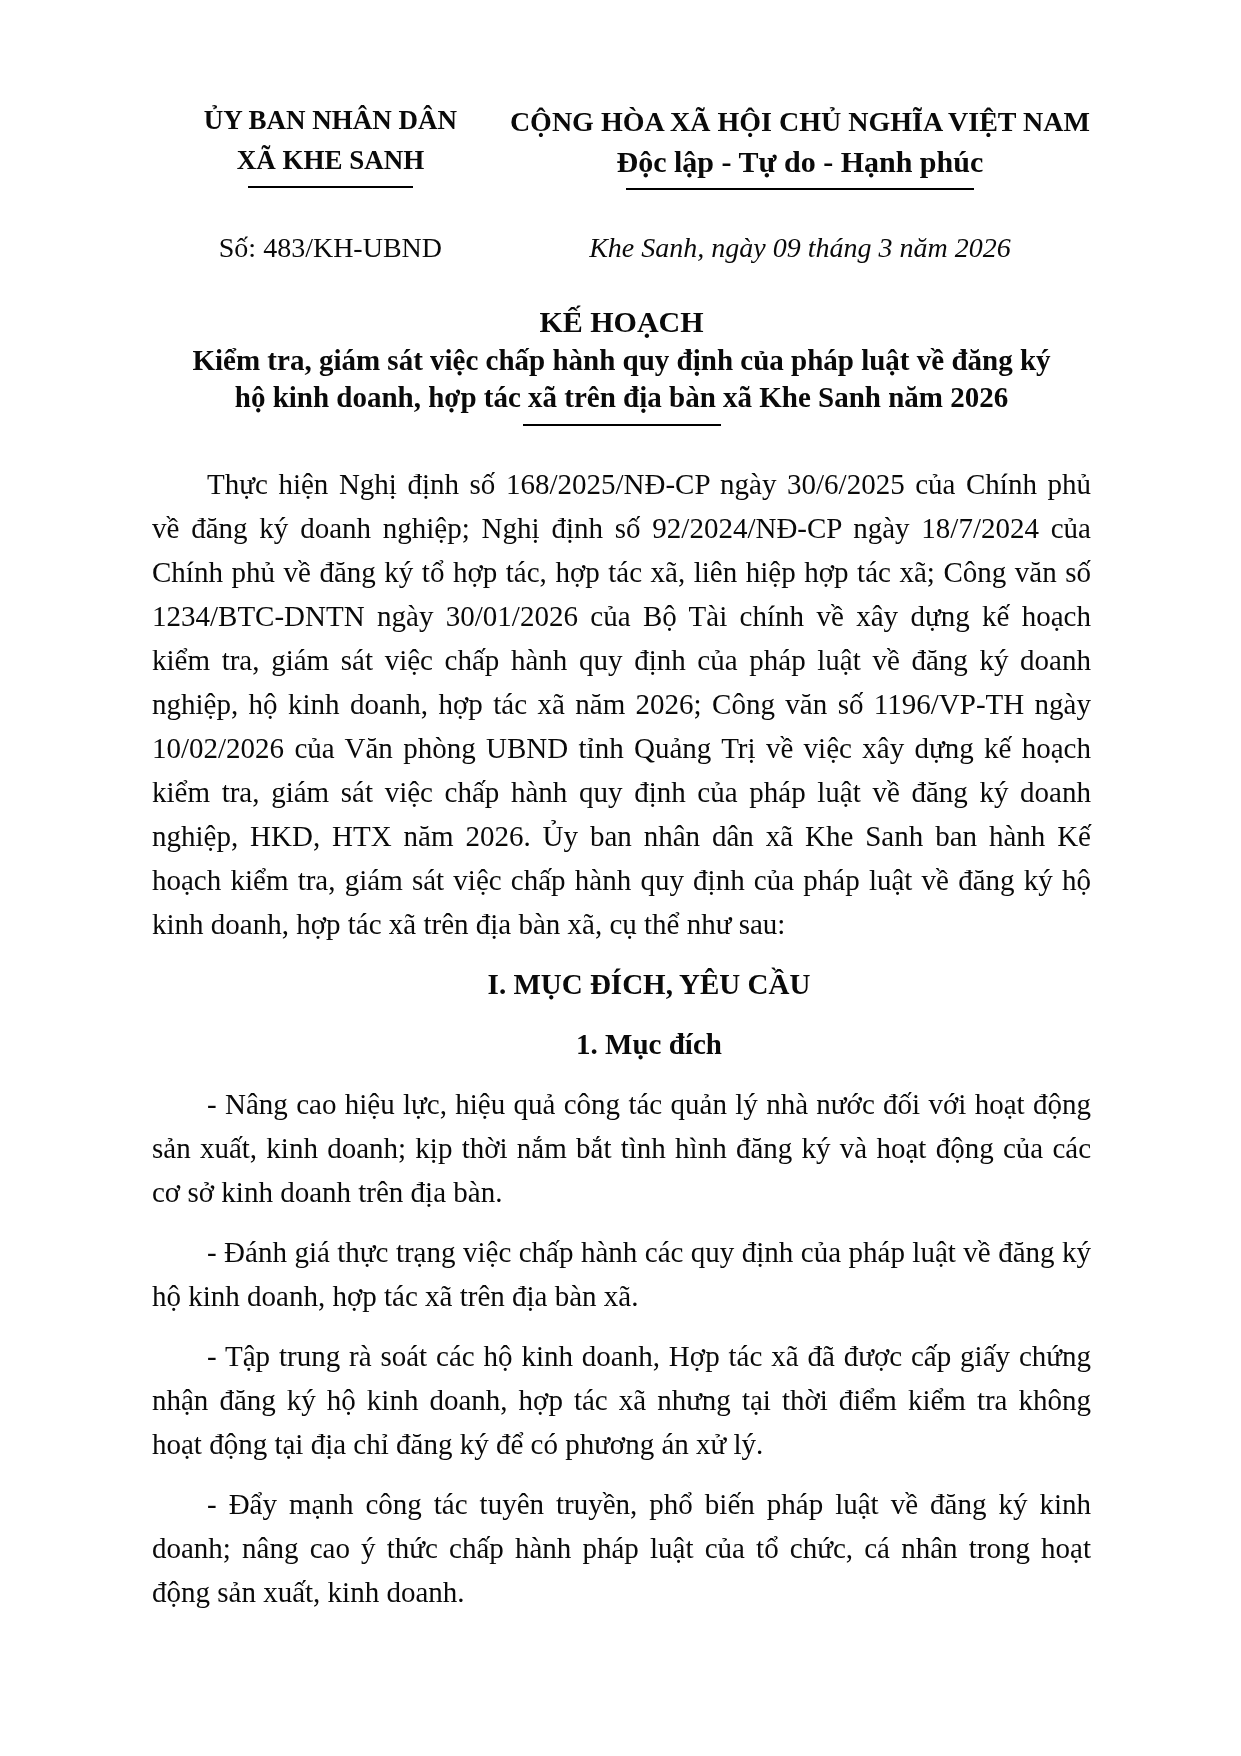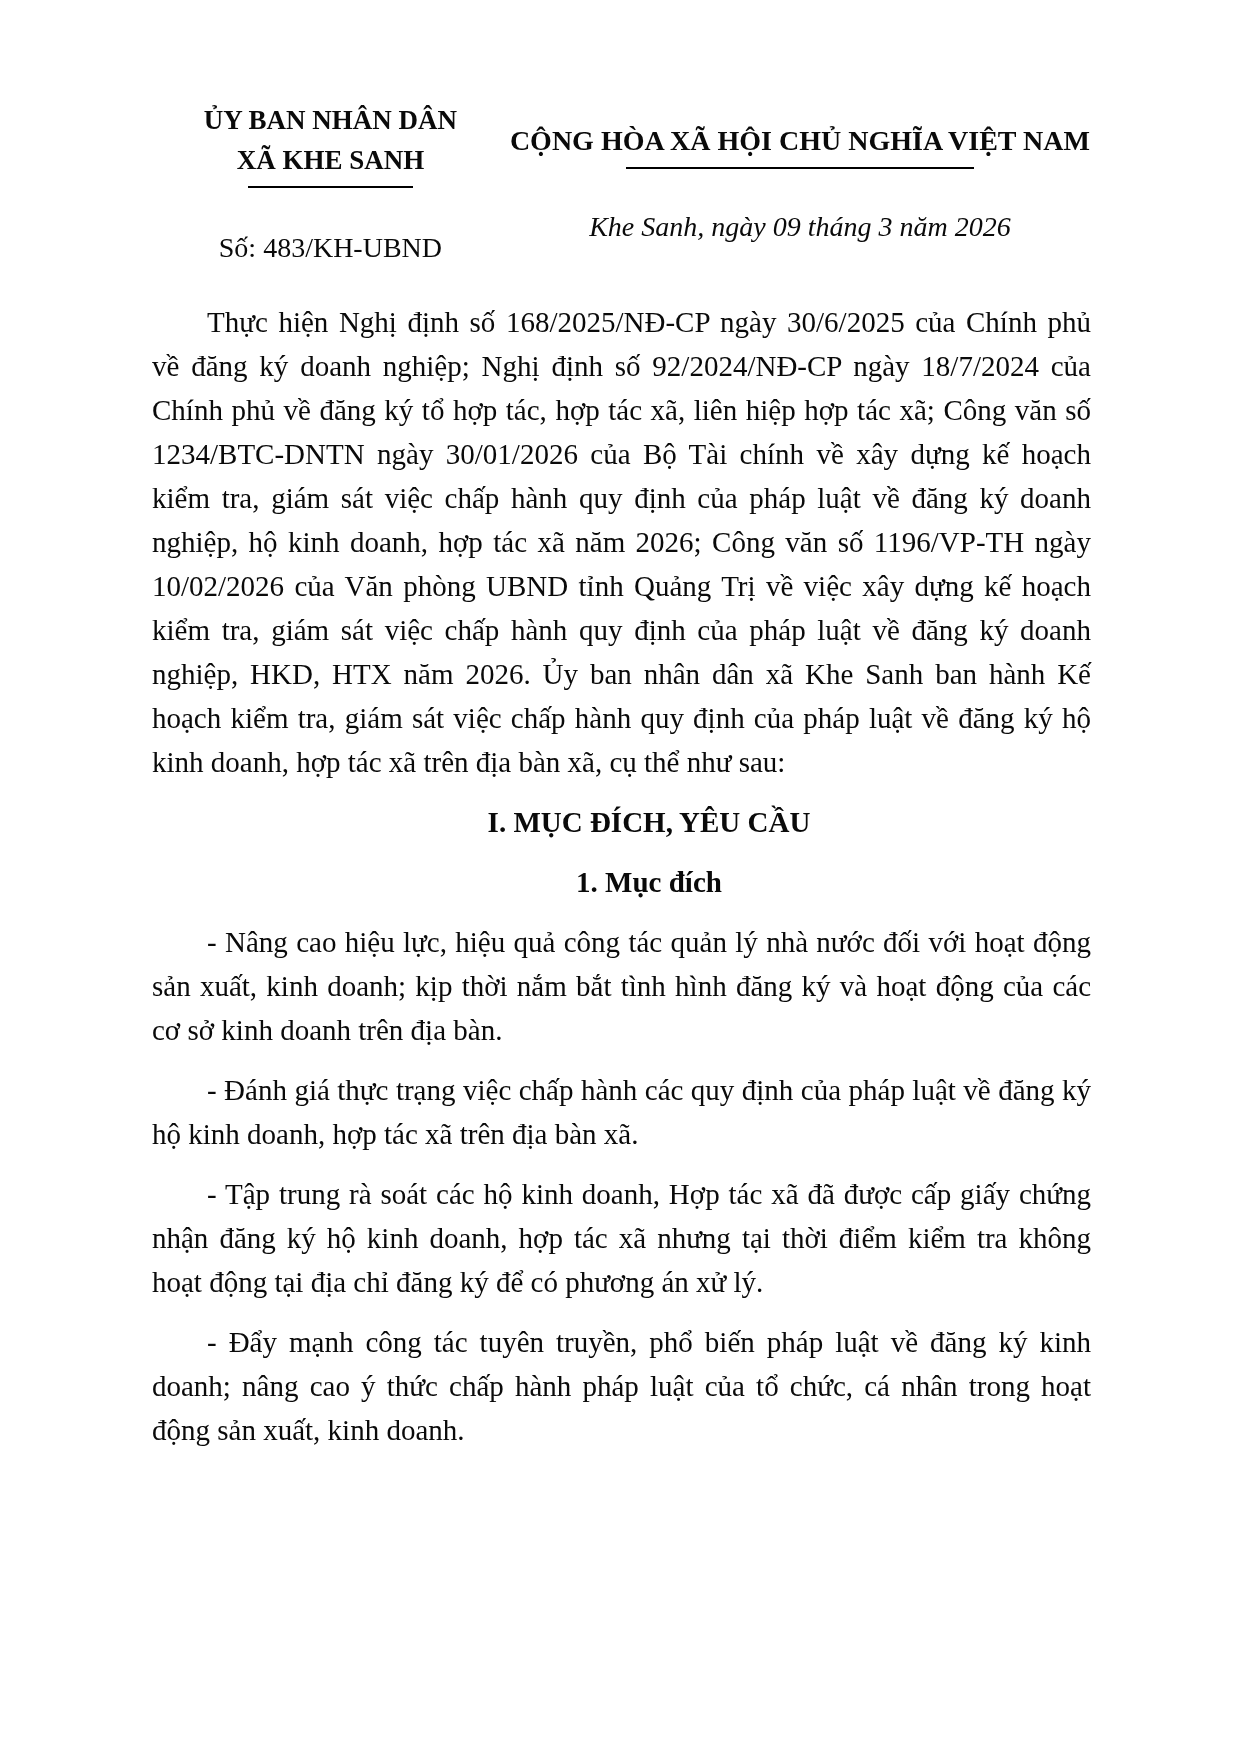--- a/index.html
+++ b/index.html
@@ -14,21 +14,21 @@
     height: 1756px;
     box-sizing: border-box;
     padding: 100px 150px 0 152px;
     background: #ffffff;
     font-family: "Liberation Serif", "DejaVu Serif", serif;
     overflow: hidden;
   }
   
   .header {
     display: flex;
-    align-items: center;
+    align-items: flex-end;
   }
   .header-col { text-align: center; }
   .header-col.left  { width: 38%; }
   .header-col.right { width: 62%; }
   .h-line {
     font-weight: bold;
     font-size: 27px;
     line-height: 40px;
     white-space: nowrap;
   }
@@ -94,25 +94,32 @@
 
   <div class="header">
     <div class="header-col left">
       <div class="h-line">ỦY BAN NHÂN DÂN</div>
       <div class="h-line">XÃ KHE SANH</div>
       <div class="rule rule-left"></div>
       <div class="doc-number">Số: 483/KH-UBND</div>
     </div>
     <div class="header-col right">
       <div class="h-line">CỘNG HÒA XÃ HỘI CHỦ NGHĨA VIỆT NAM</div>
+      <div class="h-line motto">Độc lập - Tự do - Hạnh phúc</div>
       <div class="rule rule-right"></div>
       <div class="dateline">Khe Sanh, ngày 09 tháng 3 năm 2026</div>
     </div>
   </div>
 
+  <div class="title-block">
+    <div class="doc-type">KẾ HOẠCH</div>
+    <div class="doc-title-line">Kiểm tra, giám sát việc chấp hành quy định của pháp luật về đăng ký</div>
+    <div class="doc-title-line">hộ kinh doanh, hợp tác xã trên địa bàn xã Khe Sanh năm 2026</div>
+    <div class="rule rule-title"></div>
+  </div>
 
   <div class="body-text">
     <p class="para">Thực hiện Nghị định số 168/2025/NĐ-CP ngày 30/6/2025 của Chính phủ về đăng ký doanh nghiệp; Nghị định số 92/2024/NĐ-CP ngày 18/7/2024 của Chính phủ về đăng ký tổ hợp tác, hợp tác xã, liên hiệp hợp tác xã; Công văn số 1234/BTC-DNTN ngày 30/01/2026 của Bộ Tài chính về xây dựng kế hoạch kiểm tra, giám sát việc chấp hành quy định của pháp luật về đăng ký doanh nghiệp, hộ kinh doanh, hợp tác xã năm 2026; Công văn số 1196/VP-TH ngày 10/02/2026 của Văn phòng UBND tỉnh Quảng Trị về việc xây dựng kế hoạch kiểm tra, giám sát việc chấp hành quy định của pháp luật về đăng ký doanh nghiệp, HKD, HTX năm 2026. Ủy ban nhân dân xã Khe Sanh ban hành Kế hoạch kiểm tra, giám sát việc chấp hành quy định của pháp luật về đăng ký hộ kinh doanh, hợp tác xã trên địa bàn xã, cụ thể như sau:</p>
 
     <p class="para heading1">I. MỤC ĐÍCH, YÊU CẦU</p>
 
     <p class="para heading2">1. Mục đích</p>
     <p class="para">- Nâng cao hiệu lực, hiệu quả công tác quản lý nhà nước đối với hoạt động sản xuất, kinh doanh; kịp thời nắm bắt tình hình đăng ký và hoạt động của các cơ sở kinh doanh trên địa bàn.</p>
     <p class="para">- Đánh giá thực trạng việc chấp hành các quy định của pháp luật về đăng ký hộ kinh doanh, hợp tác xã trên địa bàn xã.</p>
     <p class="para">- Tập trung rà soát các hộ kinh doanh, Hợp tác xã đã được cấp giấy chứng nhận đăng ký hộ kinh doanh, hợp tác xã nhưng tại thời điểm kiểm tra không hoạt động tại địa chỉ đăng ký để có phương án xử lý.</p>

